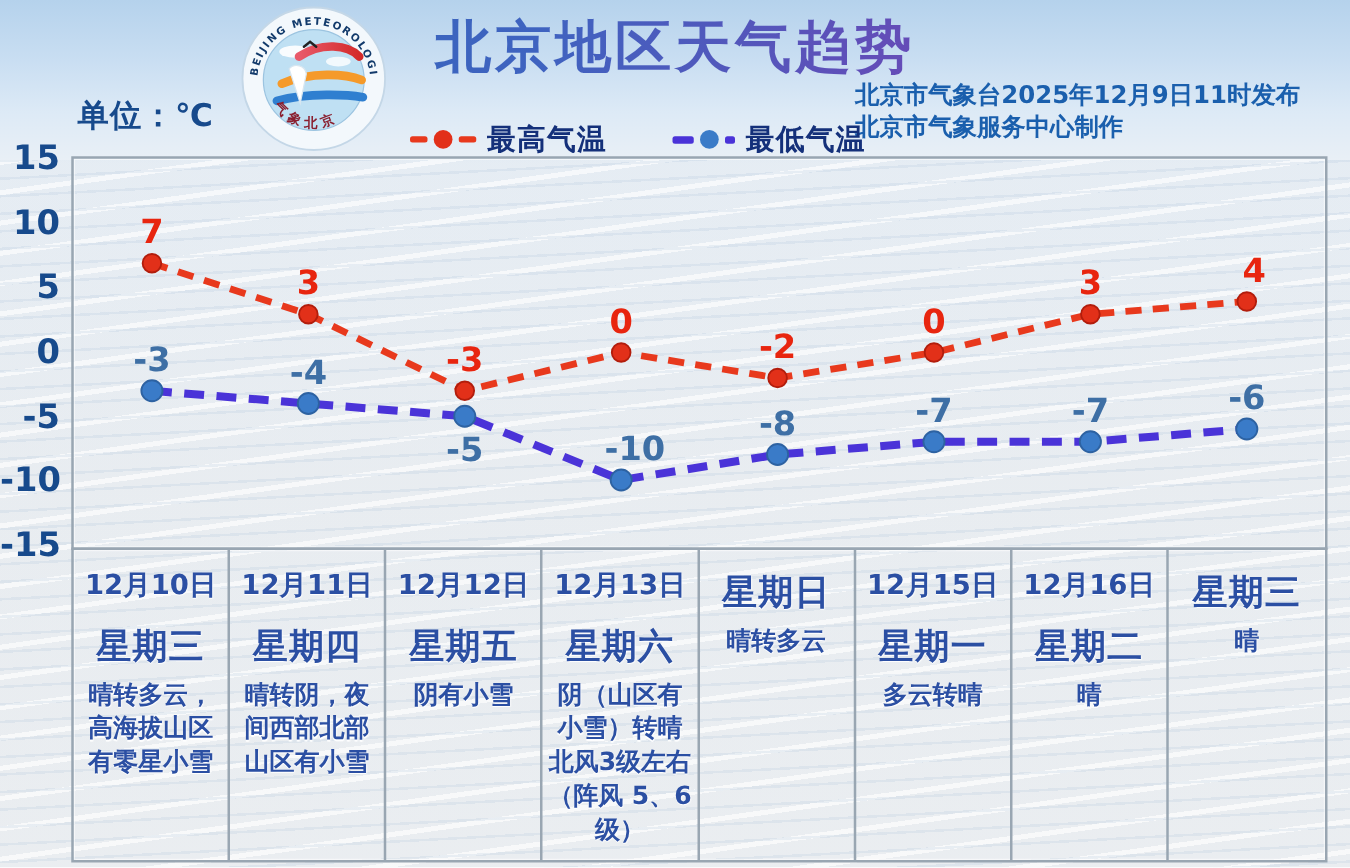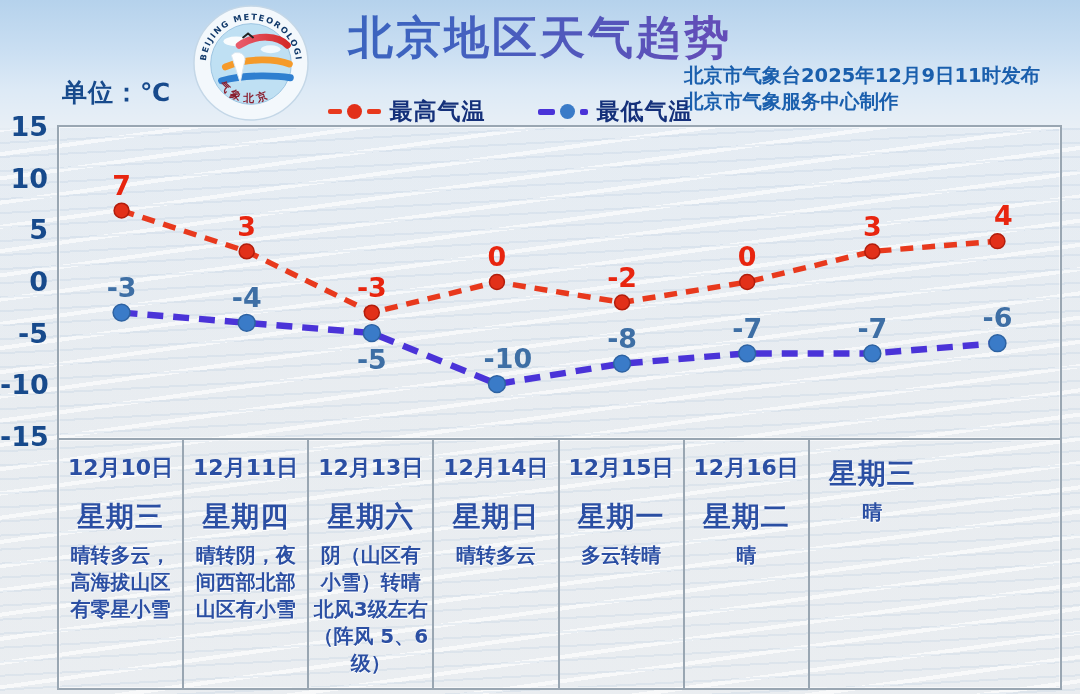--- a/index.html
+++ b/index.html
@@ -159,26 +159,30 @@
         <div class="date">12月10日</div>
         <div class="week">星期三</div>
         <div class="weather">晴转多云，高海拔山区有零星小雪</div>
       </div>
       <div class="cell">
         <div class="date">12月11日</div>
         <div class="week">星期四</div>
         <div class="weather">晴转阴，夜间西部北部山区有小雪</div>
       </div>
       <div class="cell">
+        <div class="date">12月12日</div>
+        <div class="week">星期五</div>
+        <div class="weather">阴有小雪</div>
+      </div>
+      <div class="cell">
         <div class="date">12月13日</div>
         <div class="week">星期六</div>
         <div class="weather">阴（山区有小雪）转晴北风3级左右（阵风 5、6级）</div>
       </div>
       <div class="cell">
-        <div class="date">12月14日</div>
         <div class="week">星期日</div>
         <div class="weather">晴转多云</div>
       </div>
       <div class="cell">
         <div class="date">12月15日</div>
         <div class="week">星期一</div>
         <div class="weather">多云转晴</div>
       </div>
       <div class="cell">
         <div class="date">12月16日</div>

